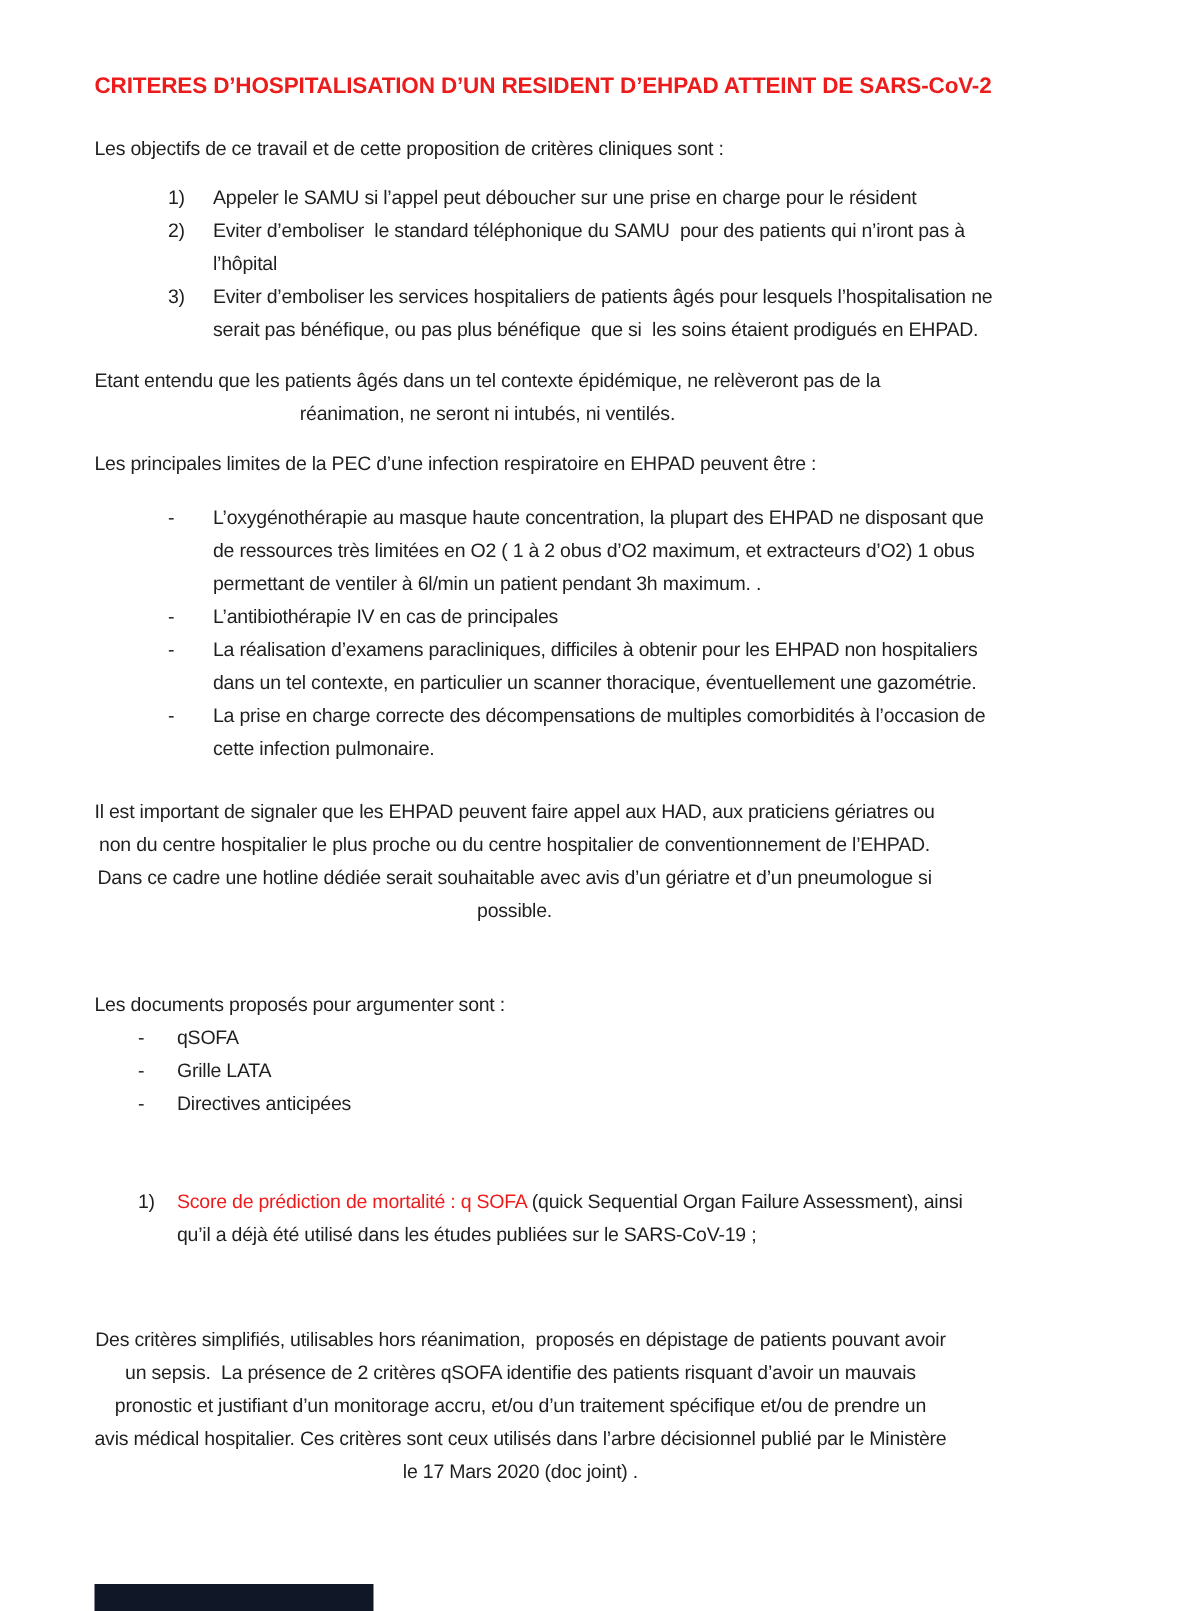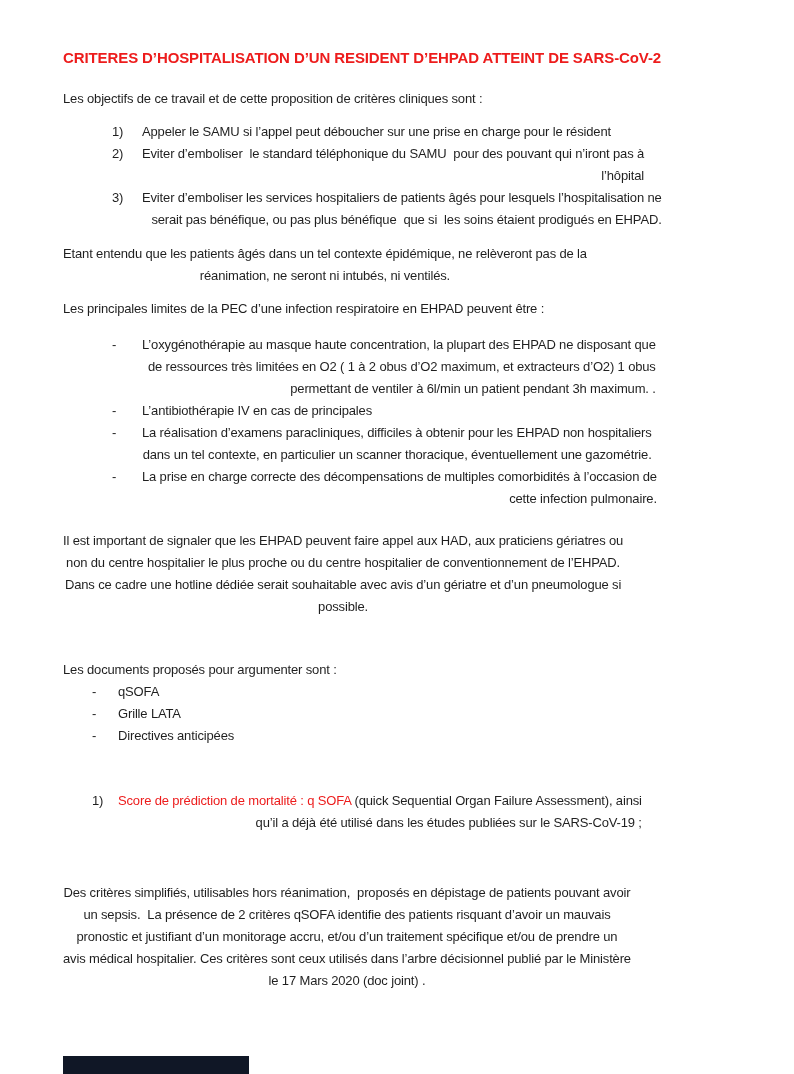--- a/index.html
+++ b/index.html
@@ -23,21 +23,21 @@
   }
   .title{
     font-size:15px;
     font-weight:bold;
     color:var(--accent-red,#ed1c1c);
     letter-spacing:-0.1px;
     white-space:nowrap;
   }
   .li{position:absolute;left:63px;font-size:13px;line-height:22px;letter-spacing:-0.15px;}
   .li .marker{position:absolute;top:0;white-space:pre;}
-  .li .txt{display:block;white-space:pre-wrap;text-align:right;}
+  .li .txt{display:block;white-space:pre-wrap;}
   
   .indent-a .marker{left:49px;}
   .indent-a .txt{margin-left:79px;}
   
   .indent-b .marker{left:29px;}
   .indent-b .txt{margin-left:55px;}
   .red-strong{color:var(--accent-red,#ed1c1c);font-weight:normal;}
   .dark-bar{
     position:absolute;
     left:63px;top:1056px;
@@ -53,21 +53,21 @@
   <div class="blk title" style="top:47px">CRITERES D’HOSPITALISATION D’UN RESIDENT D’EHPAD ATTEINT DE SARS-CoV-2</div>
 
   <div class="blk" style="top:88px">Les objectifs de ce travail et de cette proposition de critères cliniques sont :</div>
 
   <div class="li indent-a" style="top:121px">
     <span class="marker">1)</span>
     <span class="txt">Appeler le SAMU si l’appel peut déboucher sur une prise en charge pour le résident</span>
   </div>
   <div class="li indent-a" style="top:143px">
     <span class="marker">2)</span>
-    <span class="txt">Eviter d’emboliser  le standard téléphonique du SAMU  pour des pouvant qui n’iront pas à
+    <span class="txt">Eviter d’emboliser  le standard téléphonique du SAMU  pour des patients qui n’iront pas à
 l’hôpital</span>
   </div>
   <div class="li indent-a" style="top:187px">
     <span class="marker">3)</span>
     <span class="txt">Eviter d’emboliser les services hospitaliers de patients âgés pour lesquels l’hospitalisation ne
 serait pas bénéfique, ou pas plus bénéfique  que si  les soins étaient prodigués en EHPAD.</span>
   </div>
 
   <div class="blk" style="top:298px">Les principales limites de la PEC d’une infection respiratoire en EHPAD peuvent être :</div>
 

